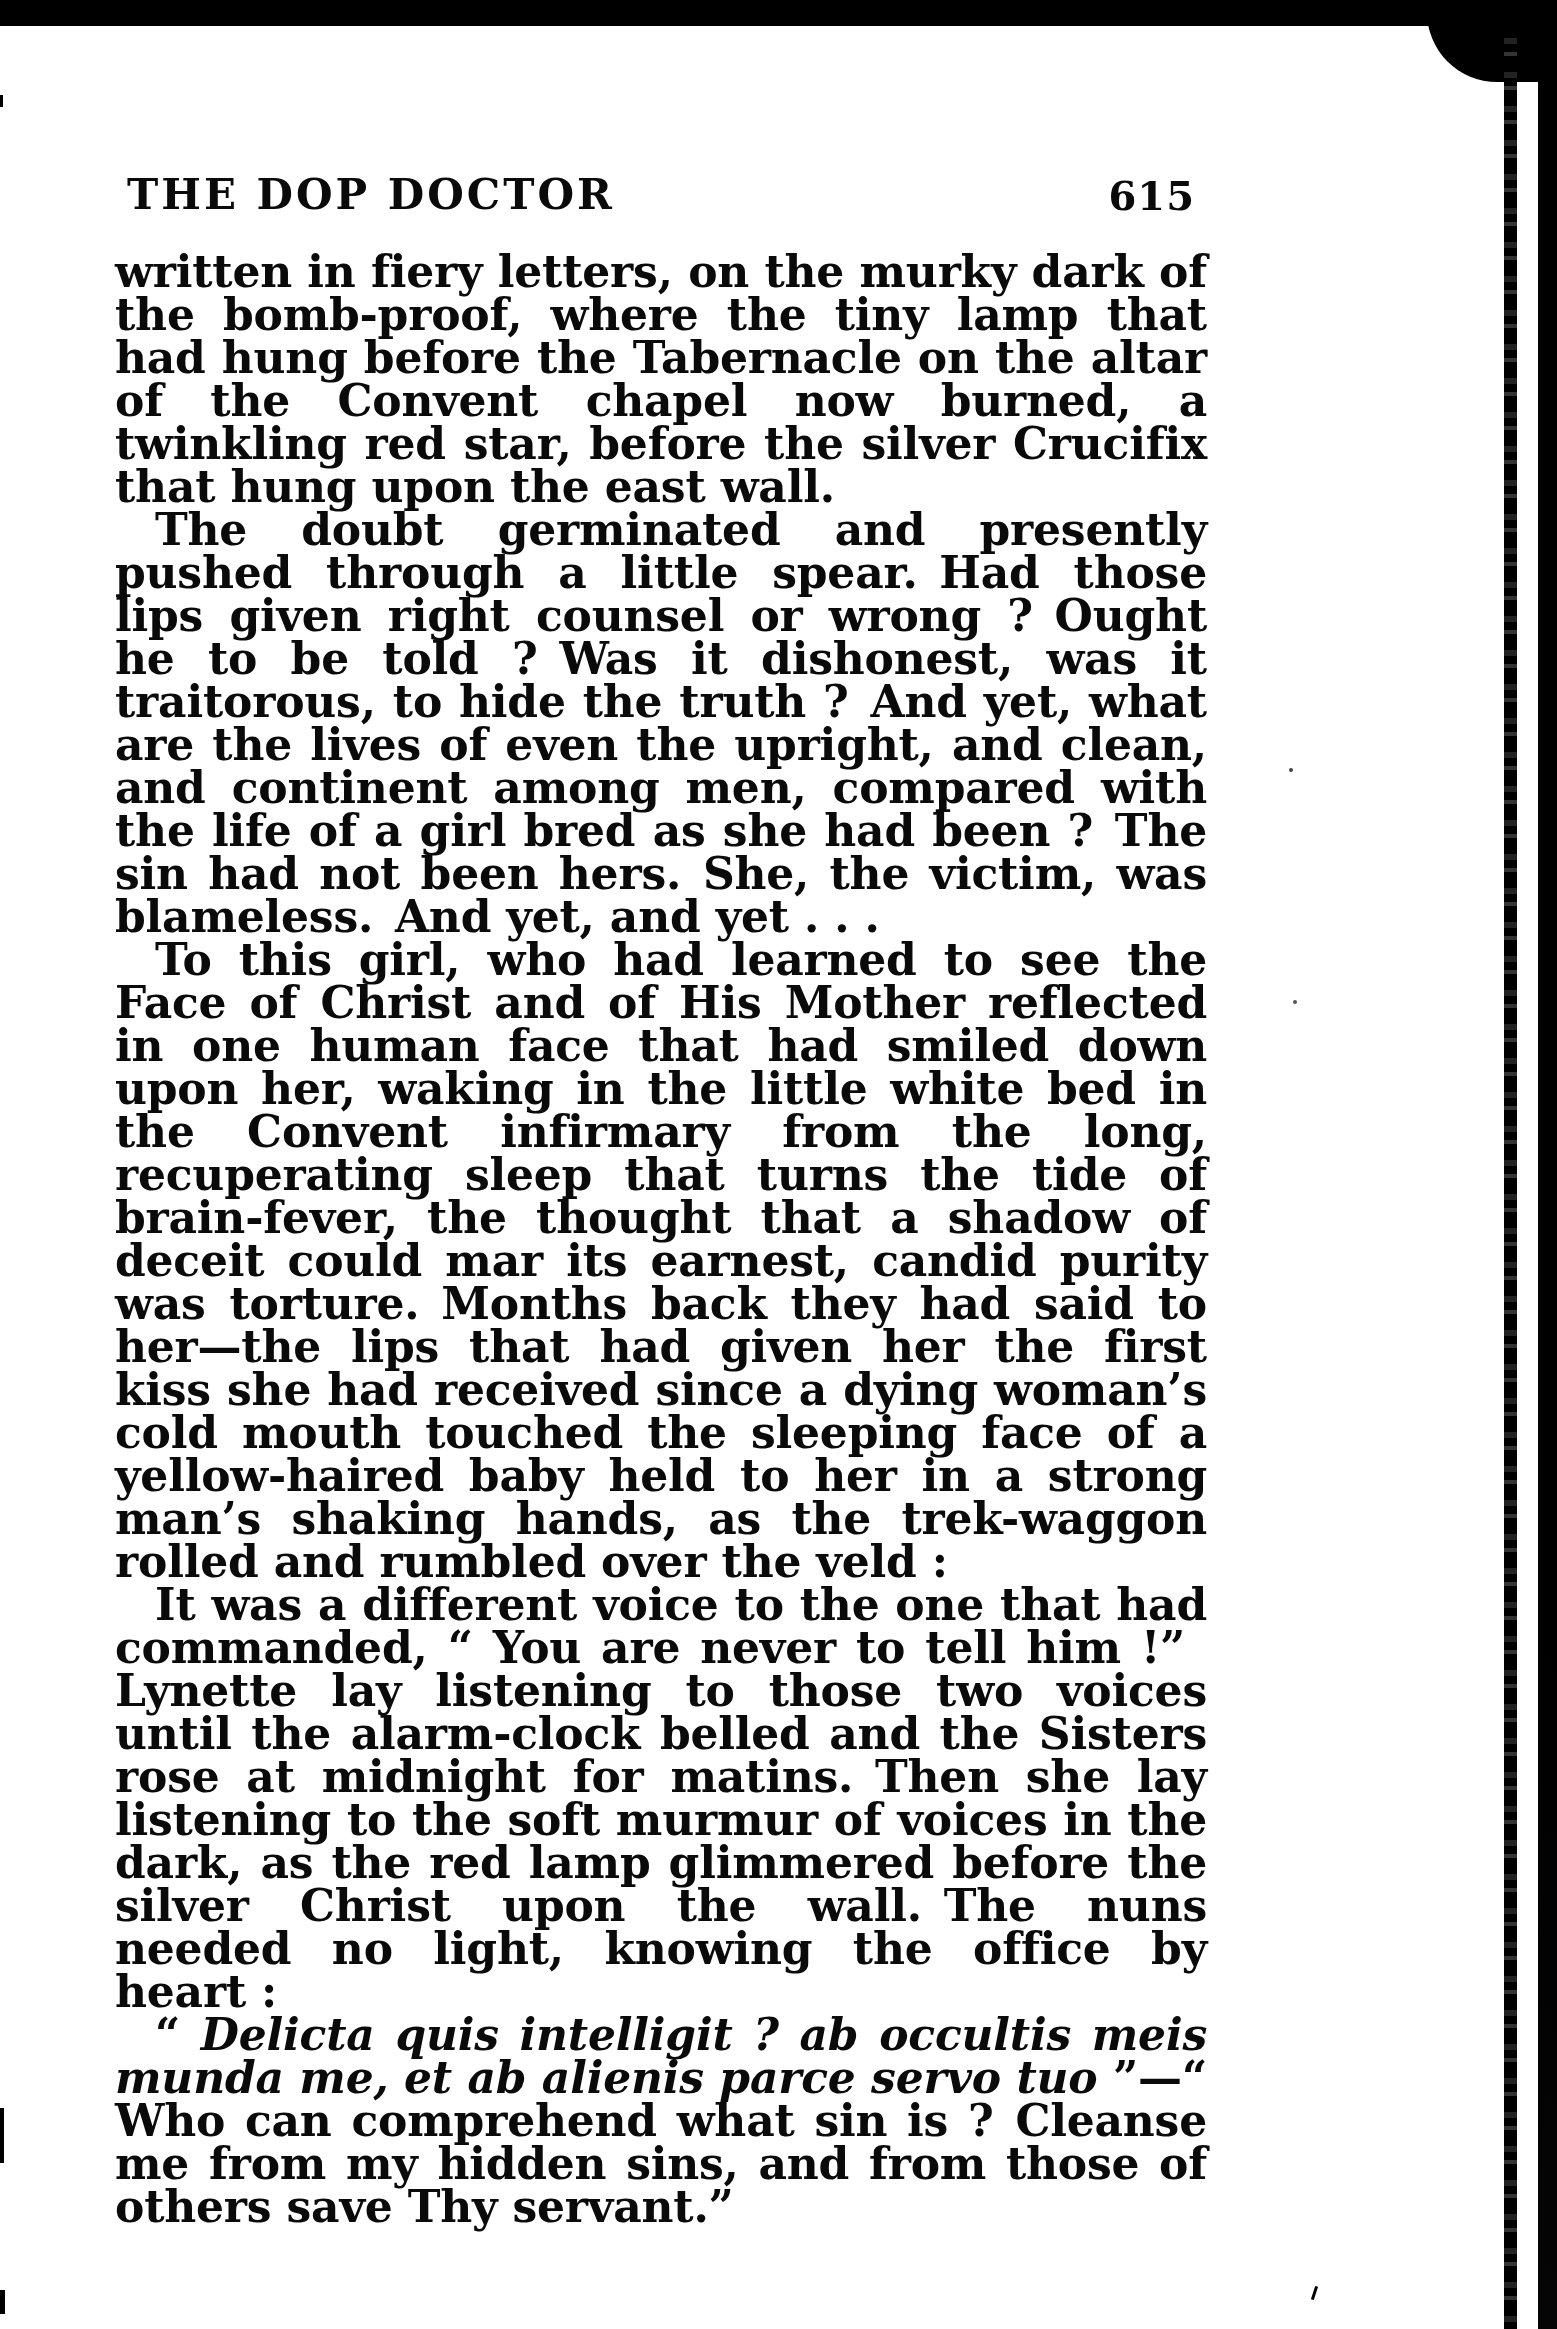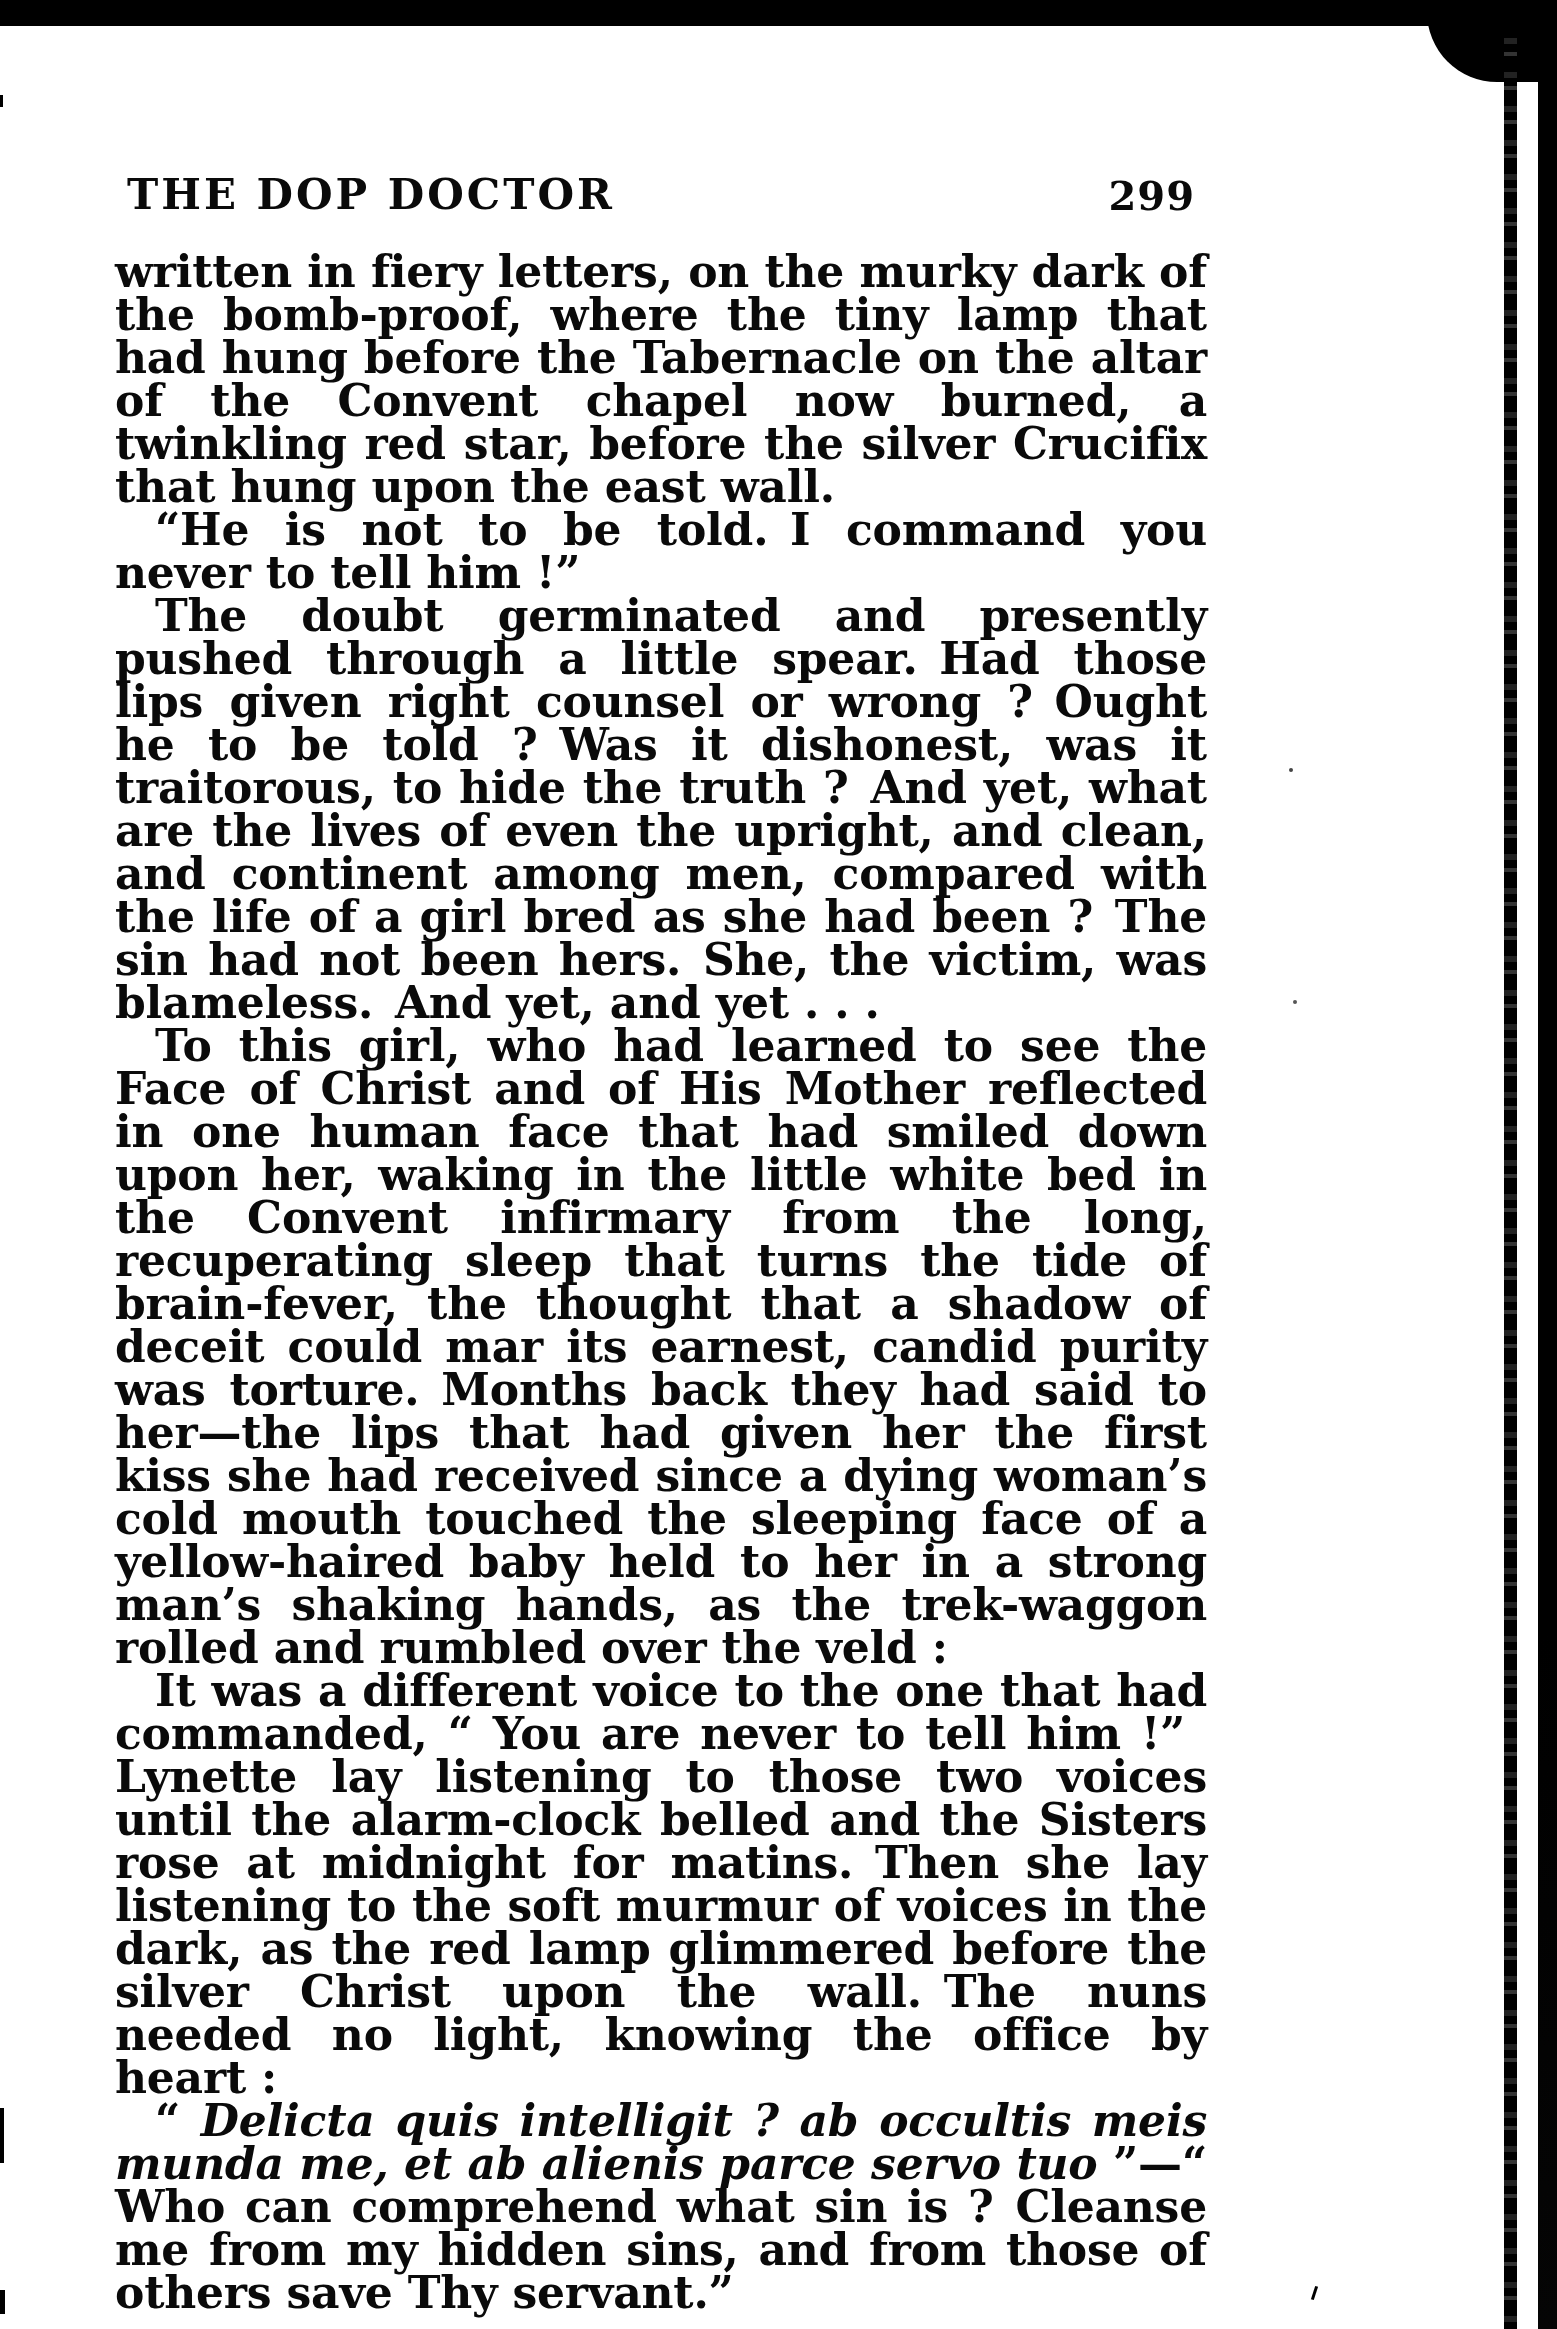--- a/index.html
+++ b/index.html
@@ -83,23 +83,22 @@
 <div class="scan-edge-outer"></div>
 <div class="speck speck-a"></div>
 <div class="speck speck-b"></div>
 <div class="speck speck-c"></div>
 <div class="speck speck-d"></div>
 <div class="speck speck-e"></div>
 <div class="speck speck-f"></div>
 
 <header class="running-header">
   <div class="running-title">THE DOP DOCTOR</div>
-  <div class="page-number">299</div>
+  <div class="page-number">615</div>
 </header>
 
 <main class="body-copy">
   <p class="continuation"><span>written in fiery letters, on the murky dark of the bomb-proof, where the tiny lamp that had hung before the Tabernacle on the altar of the Convent chapel now burned, a twinkling red star, before the silver Crucifix that hung upon the east wall.</span></p>
-  <p><span>“He is not to be told. I command you never to tell him&nbsp;!”</span></p>
   <p><span>The doubt germinated and presently pushed through a little spear. Had those lips given right counsel or wrong&nbsp;? Ought he to be told&nbsp;? Was it dishonest, was it traitorous, to hide the truth&nbsp;? And yet, what are the lives of even the upright, and clean, and continent among men, compared with the life of a girl bred as she had been&nbsp;? The sin had not been hers. She, the victim, was blameless. And yet, and yet&nbsp;.&nbsp;.&nbsp;.</span></p>
   <p><span>To this girl, who had learned to see the Face of Christ and of His Mother reflected in one human face that had smiled down upon her, waking in the little white bed in the Convent infirmary from the long, recuperating sleep that turns the tide of brain-fever, the thought that a shadow of deceit could mar its earnest, candid purity was torture. Months back they had said to her—the lips that had given her the first kiss she had received since a dying woman’s cold mouth touched the sleeping face of a yellow-haired baby held to her in a strong man’s shaking hands, as the trek-waggon rolled and rumbled over the veld&nbsp;:</span></p>
   <p><span>It was a different voice to the one that had commanded, “ You are never to tell him&nbsp;!” Lynette lay listening to those two voices until the alarm-clock belled and the Sisters rose at midnight for matins. Then she lay listening to the soft murmur of voices in the dark, as the red lamp glimmered before the silver Christ upon the wall. The nuns needed no light, knowing the office by heart&nbsp;:</span></p>
   <p><span>“ </span><span class="it">Delicta quis intelligit&nbsp;? ab occultis meis munda me, et ab alienis parce servo tuo</span><span>&nbsp;”—“ Who can comprehend what sin is&nbsp;? Cleanse me from my hidden sins, and from those of others save Thy servant.”</span></p>
 </main>
 
 </body></html>

